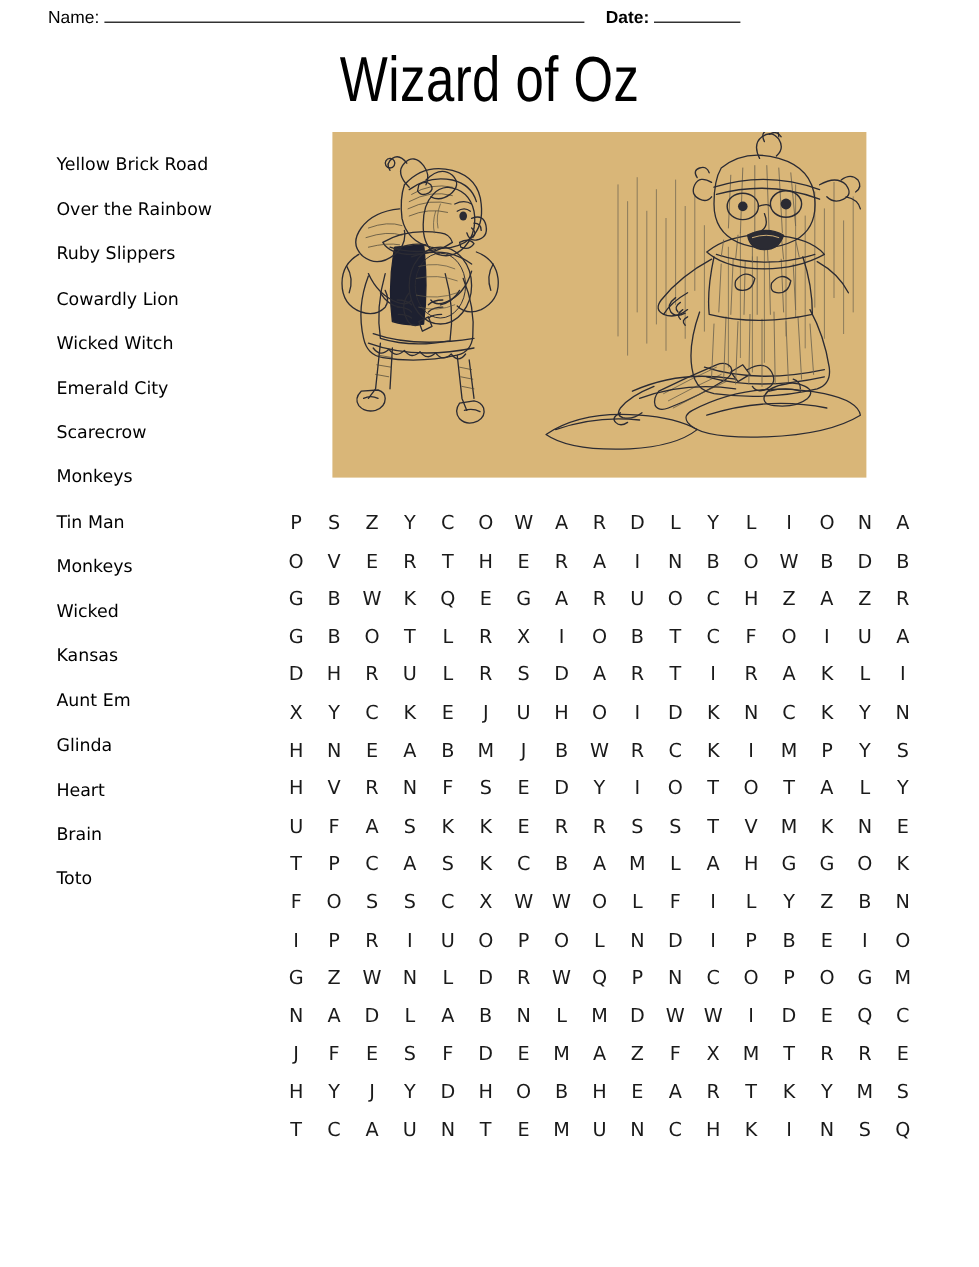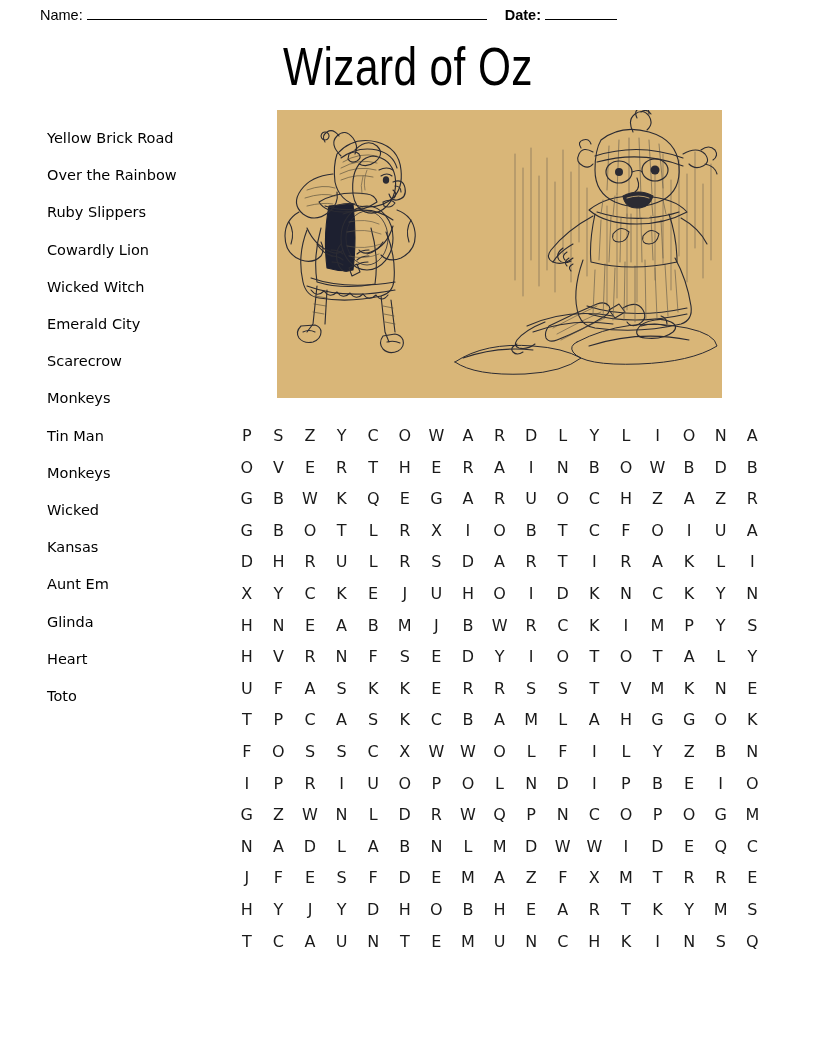--- a/index.html
+++ b/index.html
@@ -137,20 +137,21 @@
     <div class="word">Emerald City</div>
     <div class="word">Scarecrow</div>
     <div class="word">Monkeys</div>
     <div class="word">Tin Man</div>
     <div class="word">Monkeys</div>
     <div class="word">Wicked</div>
     <div class="word">Kansas</div>
     <div class="word">Aunt Em</div>
     <div class="word">Glinda</div>
     <div class="word">Heart</div>
+    <div class="word">Brain</div>
     <div class="word">Toto</div>
   </div>
 
 <div class="illo">
   <svg viewBox="0 0 445 288" xmlns="http://www.w3.org/2000/svg">
     <g fill="none" stroke="#2b2b33" stroke-width="1.1" stroke-linecap="round" stroke-linejoin="round">
 
       <g stroke="#6d6350" stroke-width="0.7" opacity="0.85">
         <path d="M238 44 L238 170"></path>
           <path d="M246 58 L246 186"></path>

